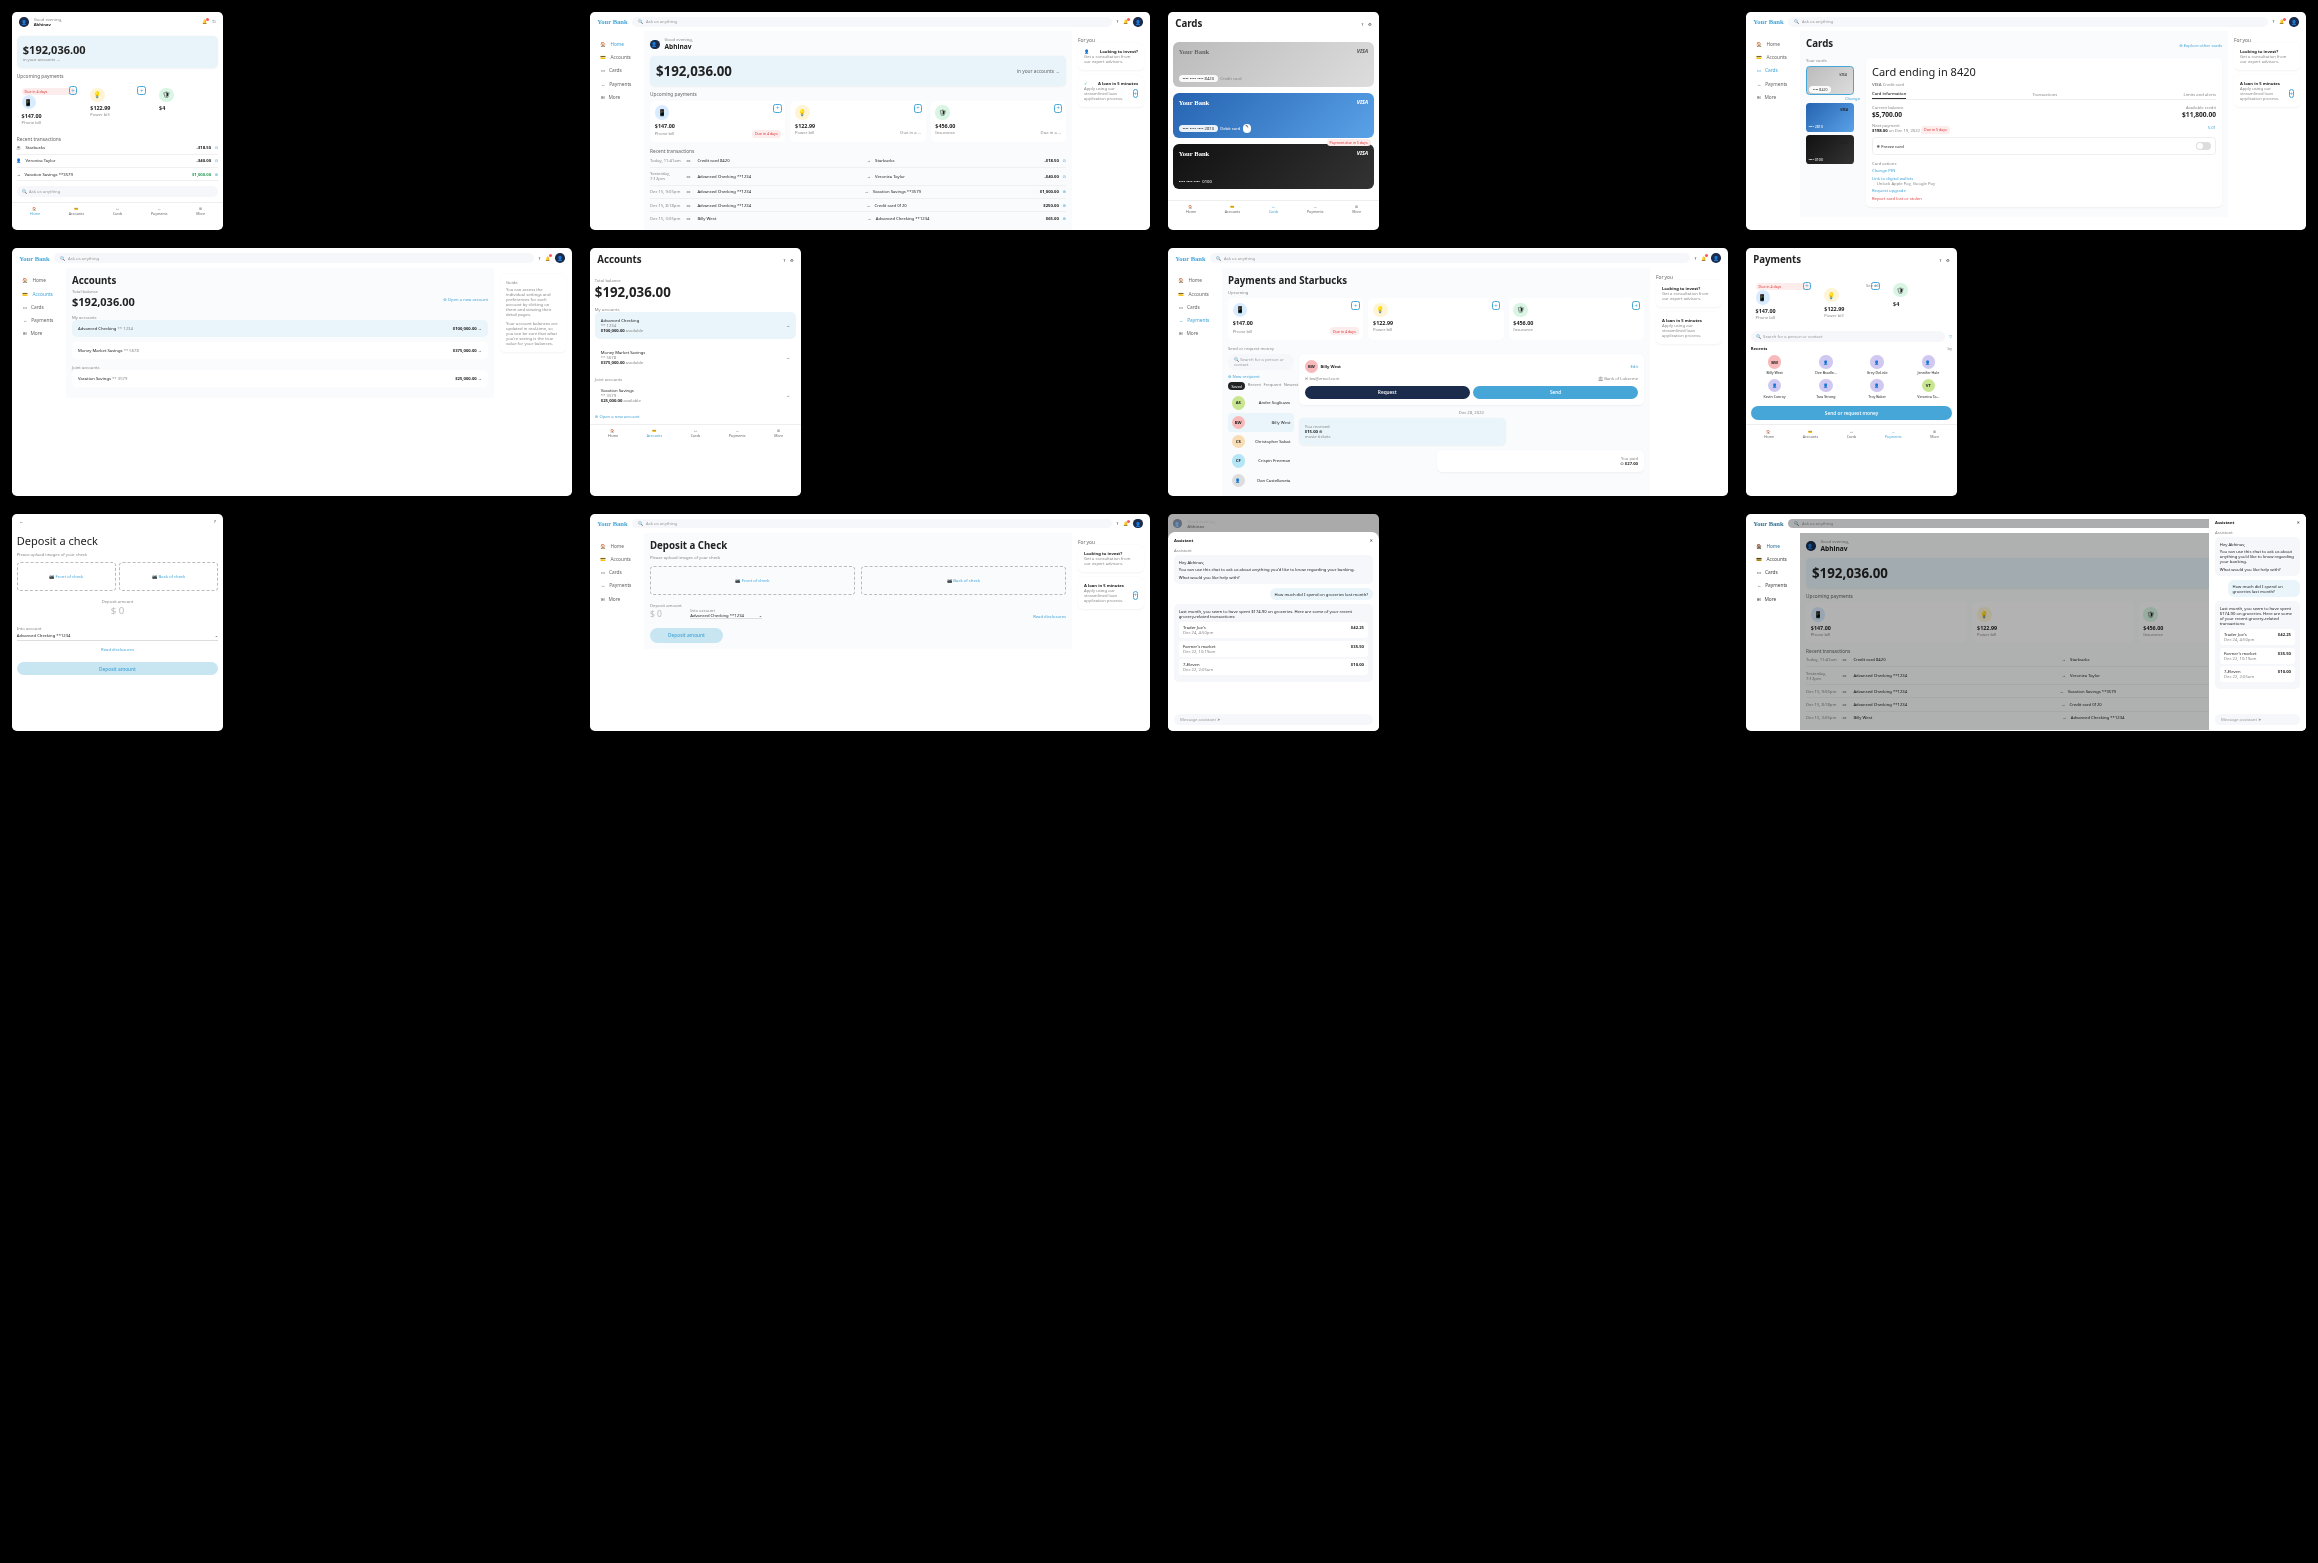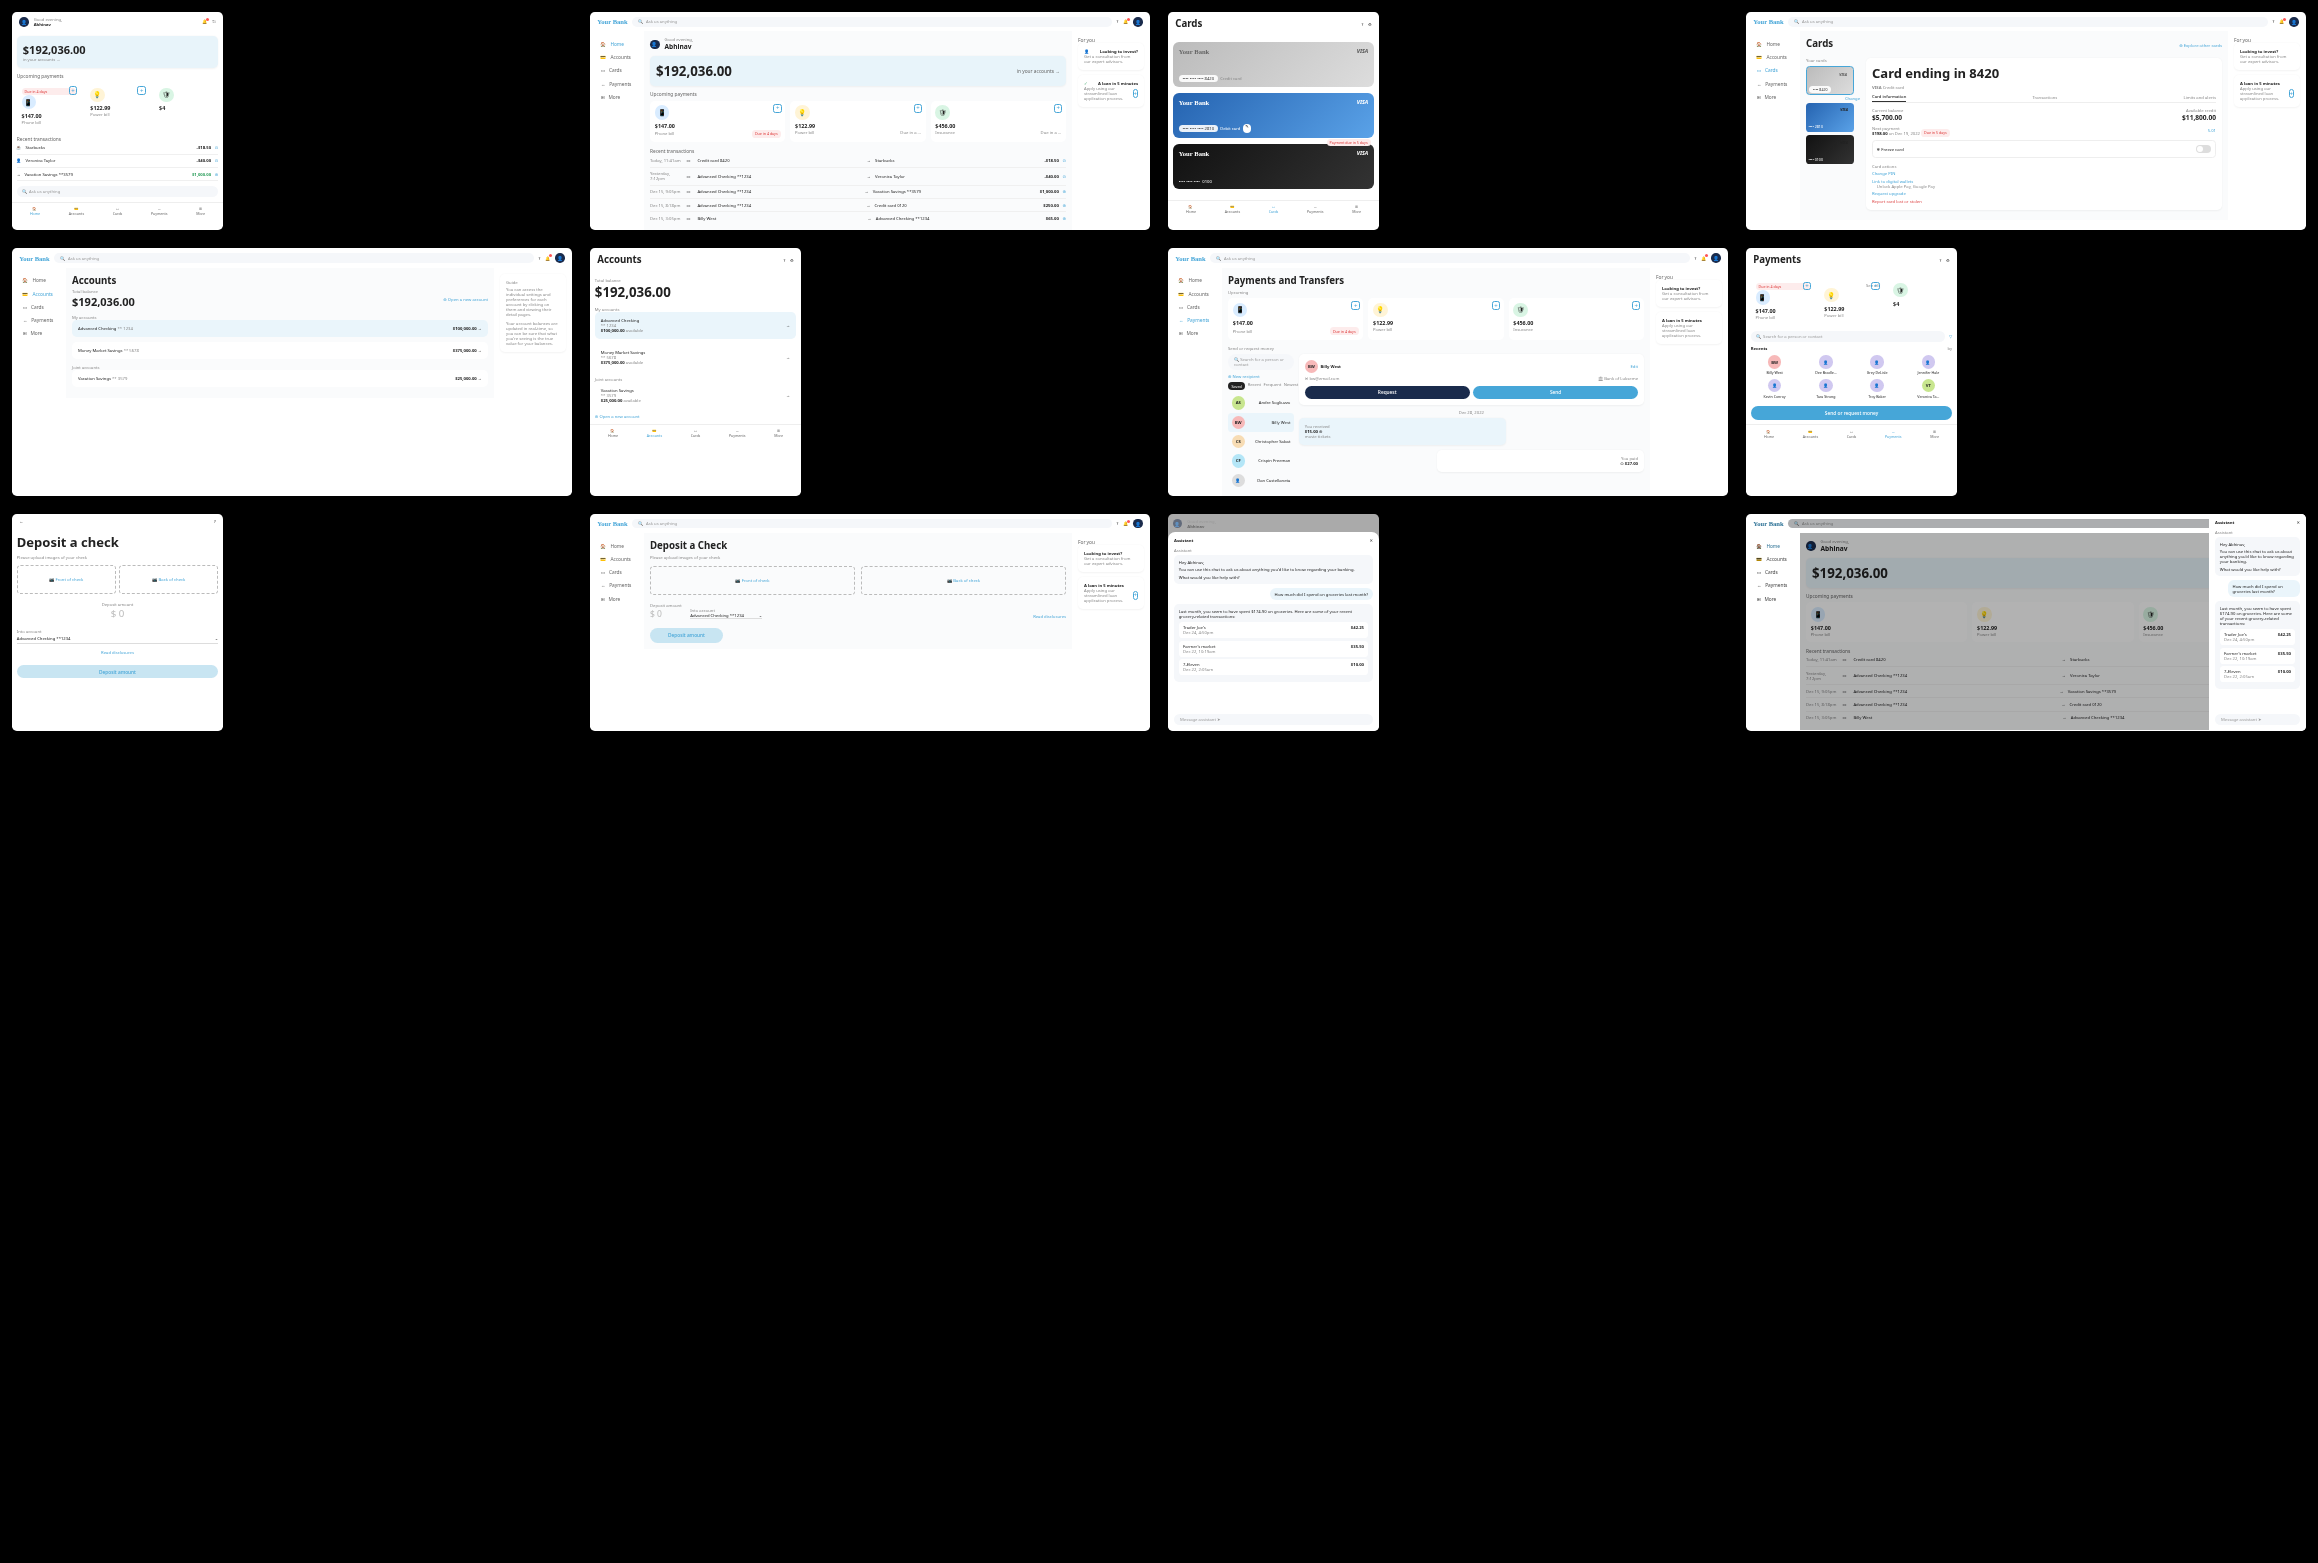--- a/index.html
+++ b/index.html
@@ -14,21 +14,21 @@
 .avatar-circle{width:9.7px;height:9.7px;border-radius:50%;background:#1a2b4c;display:flex;align-items:center;justify-content:center;color:#fff;font-size:4.8px}
 .layout{display:flex}
 .sidebar{width:54px;padding:6px}
 .side-item{display:flex;align-items:center;gap:3.6px;padding:3.6px 4.8px;border-radius:3.6px;color:#666;font-size:4.8px}
 .side-item.active{color:#46a6d8}
 .main{flex:1;padding:6px;background:#fafbfc}
 .rpanel{width:78px;padding:6px}
 .card{background:#fff;border-radius:4.8px;padding:6px;margin-bottom:4.8px;box-shadow:0 0.6px 1.8px rgba(0,0,0,0.05)}
 .card.blue-tint{background:#e8f4fa}
 .h1{font-size:9.7px;font-weight:bold;margin-bottom:2.4px}
-.h2{font-size:13px;font-weight:bold;margin-bottom:3.6px}
+.h2{font-size:11px;font-weight:normal;margin-bottom:3.6px}
 .balance{font-size:11px;font-weight:bold}
 .balance.lg{font-size:13.3px}
 .muted{color:#888;font-size:4.2px}
 .subtle{color:#666;font-size:4.8px}
 .row{display:flex;align-items:center;justify-content:space-between}
 .pbadge{padding:1.2px 3px;border-radius:3.6px;font-size:3.6px}
 .due-red{color:#d33;background:#fdecec}
 .pill-cards{display:flex;gap:4.8px}
 .pay-card{flex:1;background:#fff;border-radius:4.8px;padding:4.8px;min-width:36px;position:relative}
 .ico-circ{width:14.5px;height:14.5px;border-radius:50%;display:flex;align-items:center;justify-content:center;margin-bottom:2.4px;font-size:6.6px}
@@ -514,21 +514,21 @@
       </div>
   <div class="layout">
     <div class="sidebar">
       <div class="side-item">🏠 <span>Home</span></div>
       <div class="side-item">💳 <span>Accounts</span></div>
       <div class="side-item">▭ <span>Cards</span></div>
       <div class="side-item active">↔ <span>Payments</span></div>
       <div class="side-item">⊞ <span>More</span></div>
     </div>
     <div class="main">
-      <div class="h1">Payments and Transfers</div>
+      <div class="h1">Payments and Starbucks</div>
       <div class="muted" style="margin-top:3.6px">Upcoming</div>
       <div class="pill-cards" style="margin-top:2.4px">
         <div class="pay-card">
               <div class="row">
                 <div class="ico-circ ic-blue">📱</div>
                 <div class="plus-btn">+</div>
               </div>
               <div class="amt">$147.00</div>
               <div class="row">
                 <span class="muted">Phone bill</span>

